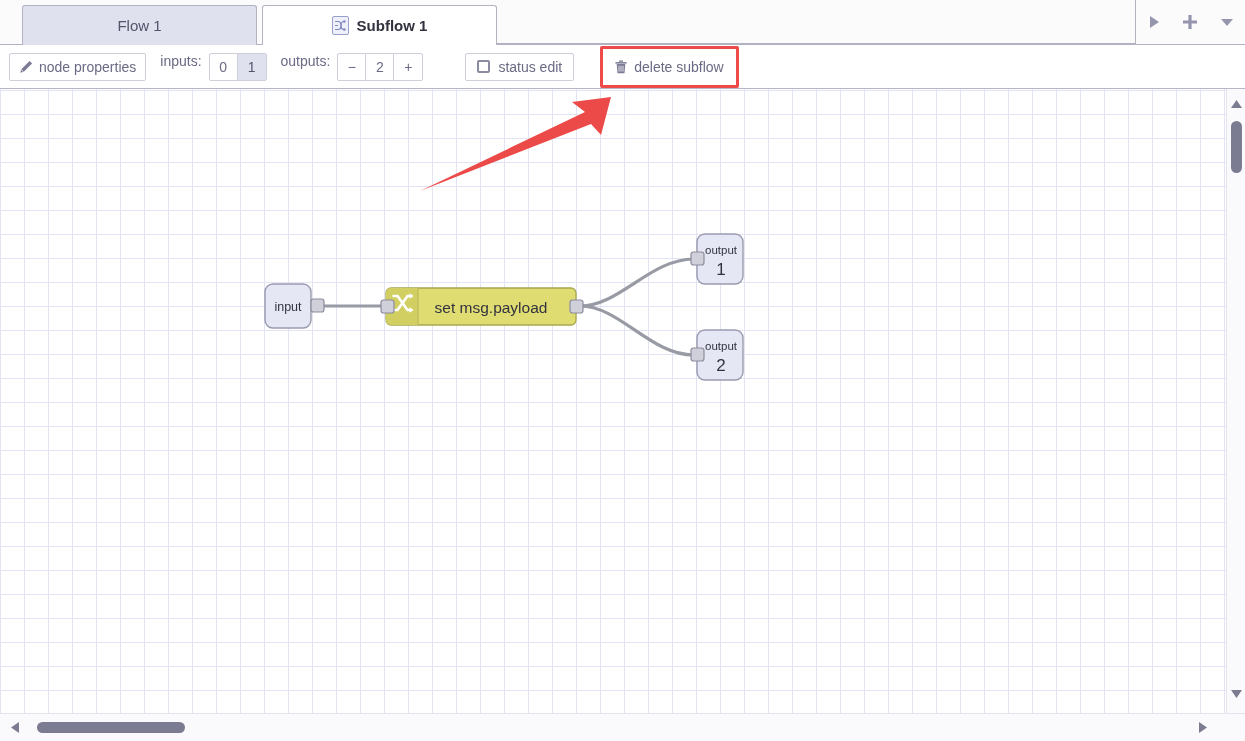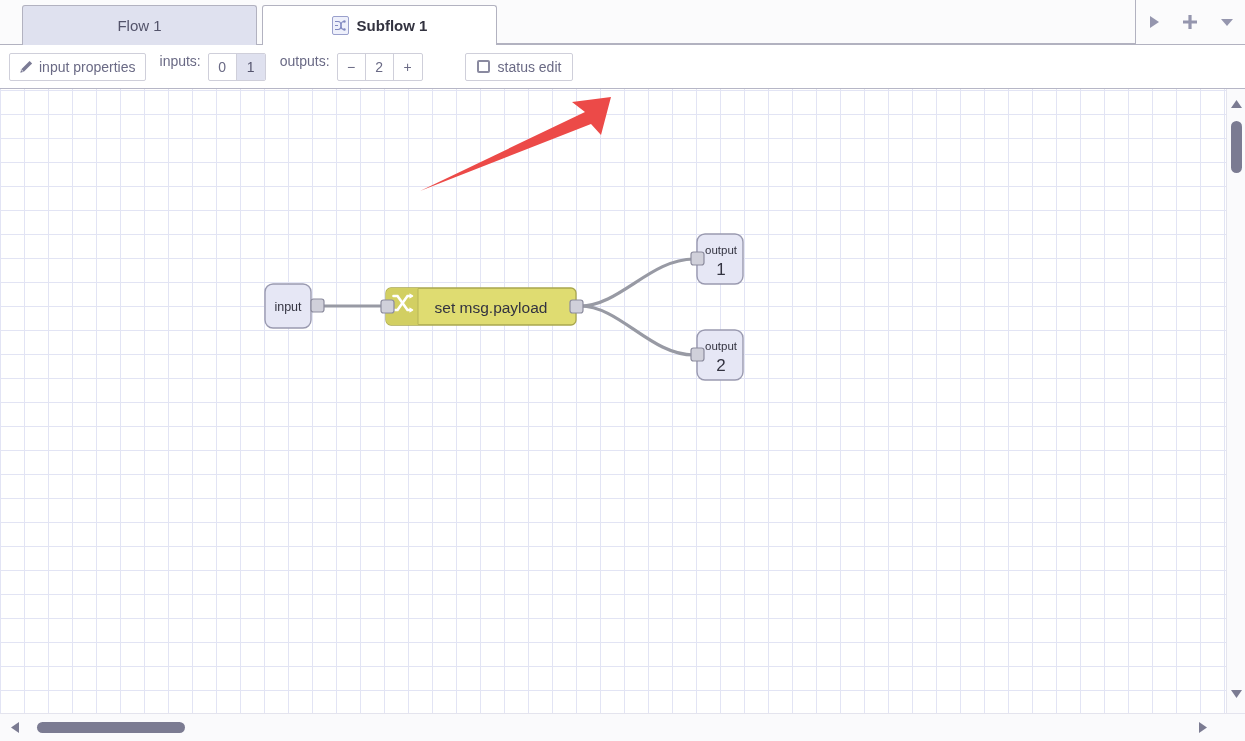--- a/index.html
+++ b/index.html
@@ -326,41 +326,54 @@
 
   <div class="subflow-toolbar">
 
     <div class="btn">
       <span>
         <svg class="icon-svg" width="14" height="14" viewBox="0 0 14 14">
           <path d="M10.6 0.9 L13.1 3.4 L4.8 11.7 L1.3 12.7 L2.3 9.2 Z" fill="#7b7b95"></path>
           <path d="M2.1 9.5 L4.5 11.9" stroke="#ffffff" stroke-width="0.9"></path>
         </svg>
       </span>
-      <span>input properties</span>
+      <span>node properties</span>
     </div>
 
     <span class="label-txt">inputs:</span>
     <div class="seg-group">
       <div class="seg">0</div>
       <div class="seg selected">1</div>
     </div>
 
     <span class="label-txt">outputs:</span>
     <div class="seg-group">
       <div class="seg">−</div>
       <div class="seg readonly">2</div>
       <div class="seg">+</div>
     </div>
 
     <div class="checkbox-btn">
       <span class="cb-box"></span>
       <span class="cb-label">status edit</span>
     </div>
 
+    <div class="delete-wrap">
+      <div class="delete-btn">
+        <span>
+          <svg class="icon-svg" width="12" height="14" viewBox="0 0 12 14">
+            <path d="M4 0.5 h4 v1.3 h-4 Z" fill="#7b7b95"></path>
+            <rect x="0.4" y="2.1" width="11.2" height="1.5" fill="#7b7b95"></rect>
+            <path d="M1.7 4.1 h8.6 l-0.8 9.2 h-7 Z" fill="#7b7b95"></path>
+            <path d="M4 5.8 v5.8 M6 5.8 v5.8 M8 5.8 v5.8" stroke="#ffffff" stroke-width="0.8"></path>
+          </svg>
+        </span>
+        <span>delete subflow</span>
+      </div>
+    </div>
   </div>
 
   <div class="canvas-area">
     <svg class="canvas-svg" width="1226" height="624" viewBox="0 89 1226 624">
 
       <g>
         <path d="M 317 306 C 340 306, 360 306, 382 306" fill="none" stroke="#989aa4" stroke-width="3.2"></path>
         <path d="M 580 306 C 620 306, 650 259, 694 259" fill="none" stroke="#989aa4" stroke-width="3.2"></path>
         <path d="M 580 306 C 620 306, 650 355, 694 355" fill="none" stroke="#989aa4" stroke-width="3.2"></path>
       </g>

